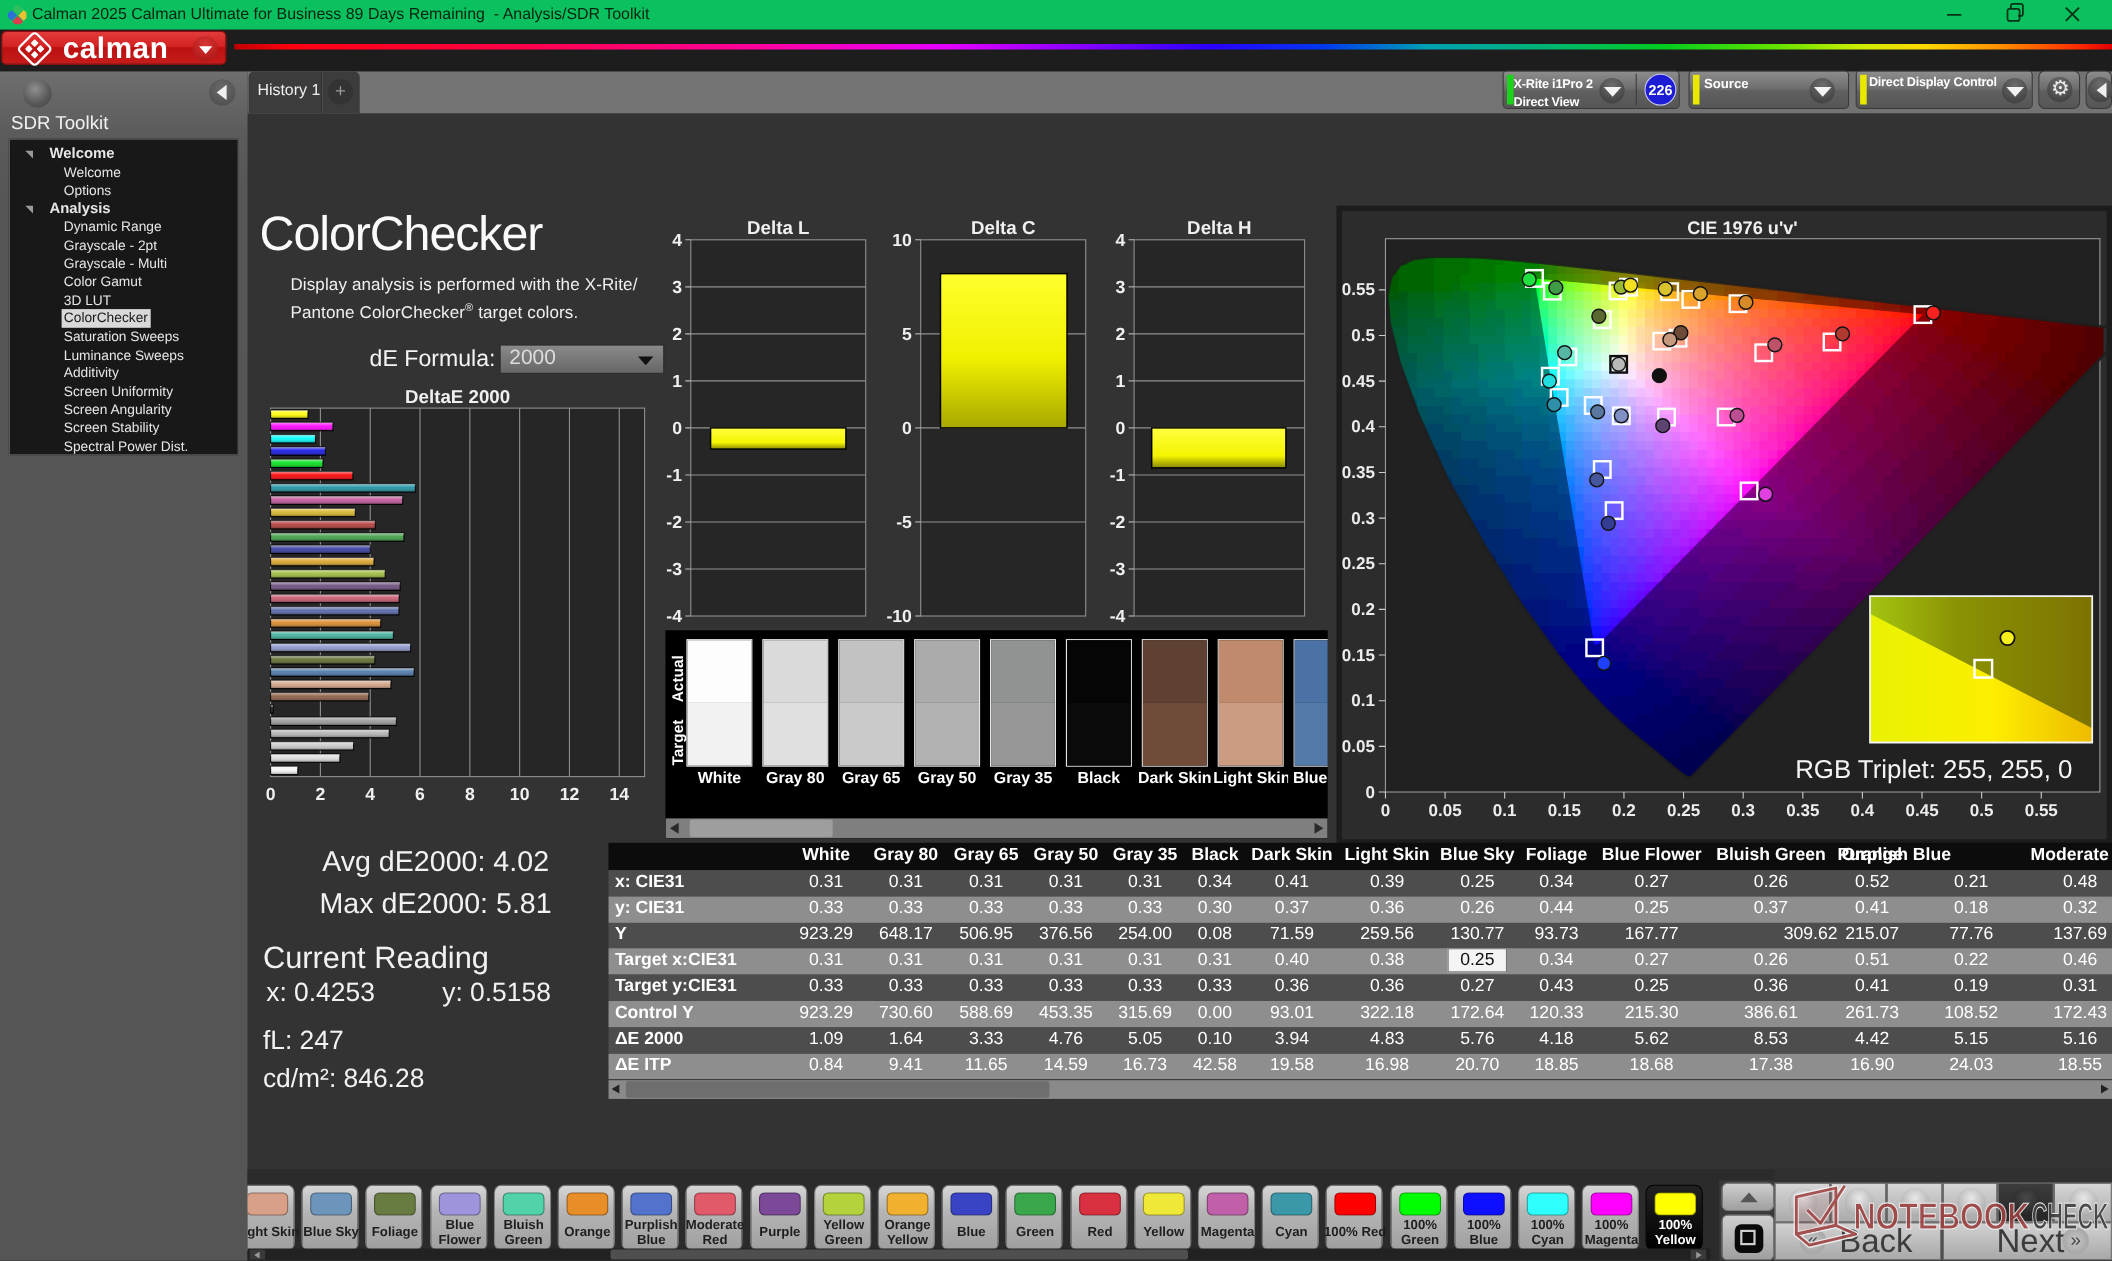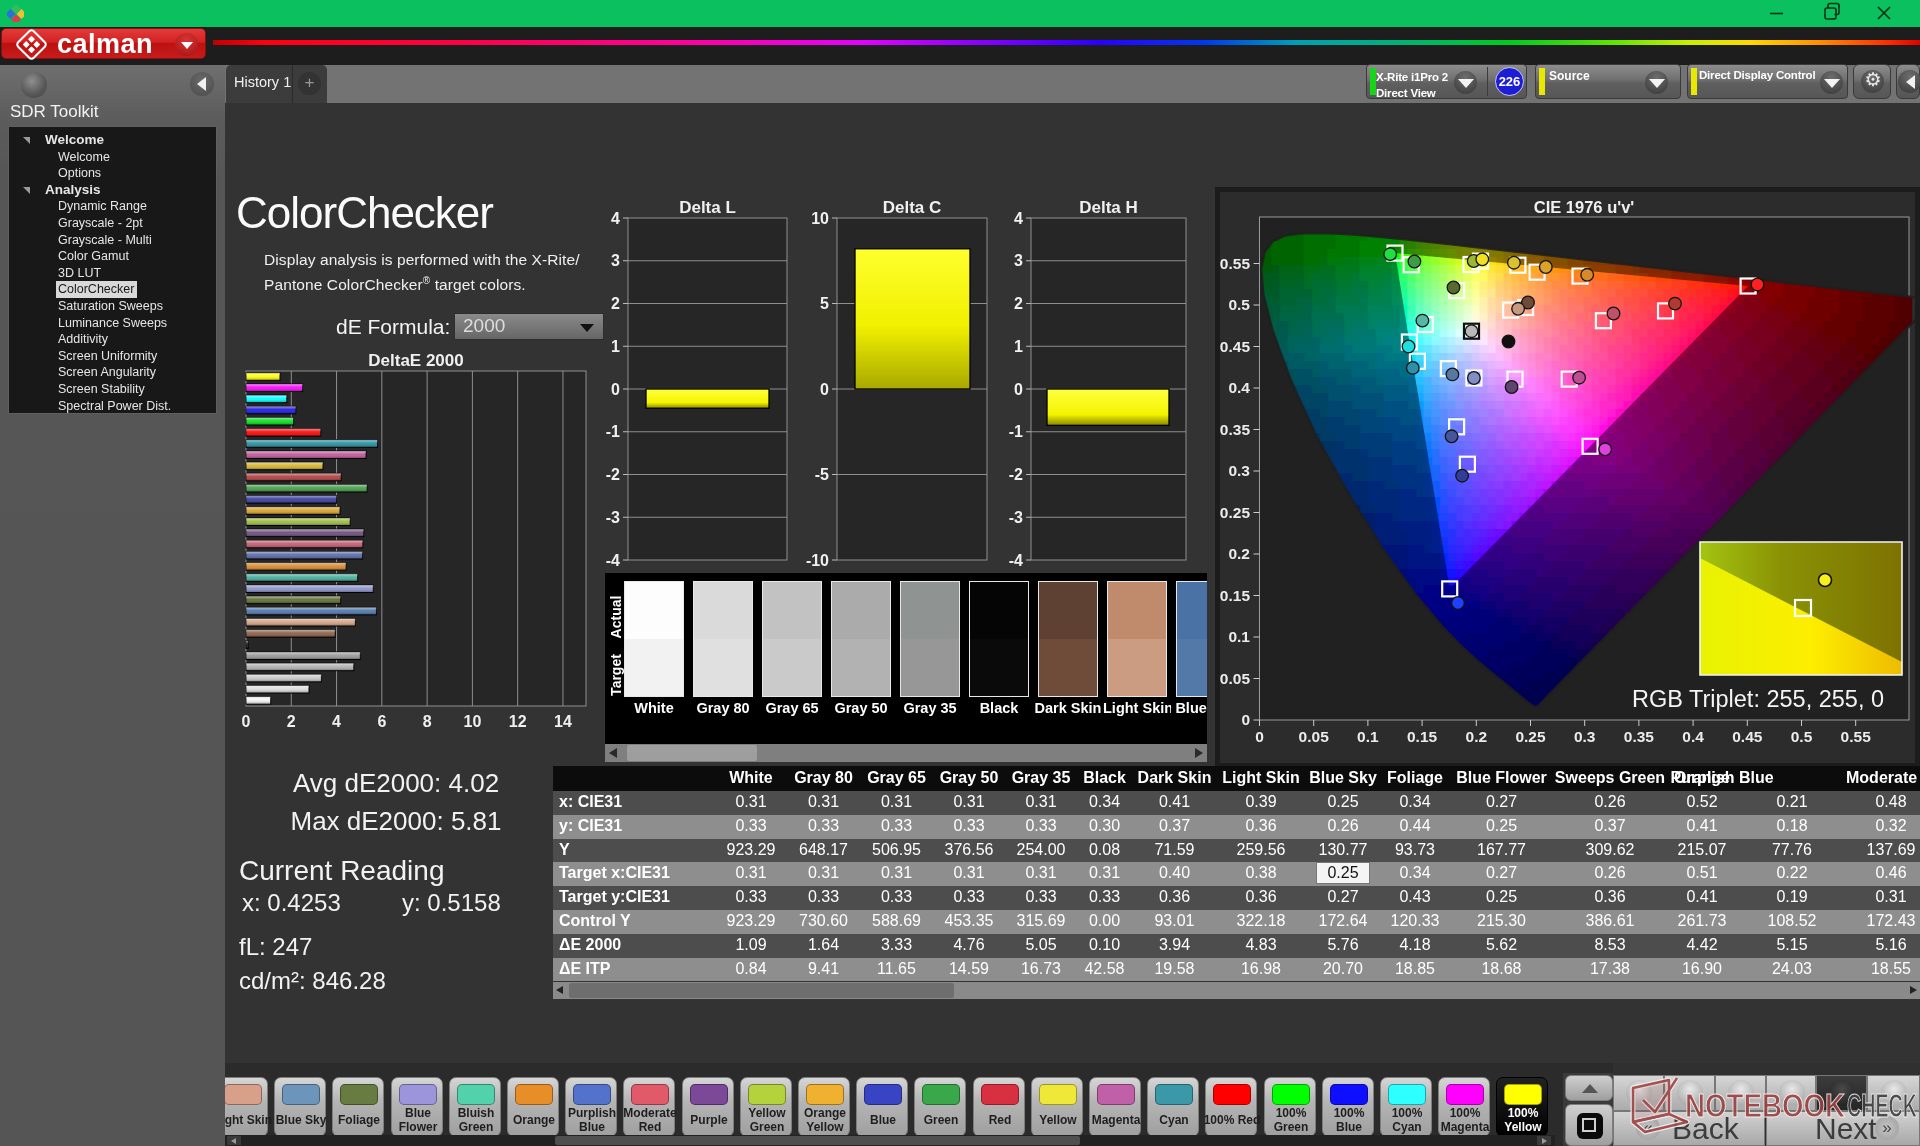--- a/index.html
+++ b/index.html
@@ -63,20 +63,21 @@
 <body>
 <div id="titlebar">
   <svg class="abs" style="left:7px;top:5px" width="17" height="17">
       <g>
   <rect x="5.5" y="0" width="7" height="7" fill="#2fbf5f" transform="rotate(45 9 3.5)"></rect>
   <rect x="0" y="5.5" width="7" height="7" fill="#2e6fd8" transform="rotate(45 3.5 9)"></rect>
   <rect x="11" y="5.5" width="7" height="7" fill="#f0c030" transform="rotate(45 14.5 9)"></rect>
   <rect x="5.5" y="11" width="7" height="7" fill="#e23b4e" transform="rotate(45 9 14.5)"></rect>
   </g>
     </svg>
+  <div class="t">Calman 2025 Calman Ultimate for Business 89 Days Remaining&nbsp; - Analysis/SDR Toolkit</div>
   <svg id="winbtns" style="position:absolute;right:8px;top:0" width="160" height="27">
     <line x1="18" y1="13.5" x2="31" y2="13.5" stroke="#063313" stroke-width="1.6"></line>
     <rect x="73" y="8" width="11" height="11" rx="2" fill="none" stroke="#063313" stroke-width="1.6"></rect>
     <path d="M76 8v-2.5a2 2 0 0 1 2-2h7a2 2 0 0 1 2 2v7a2 2 0 0 1-2 2h-2.5" fill="none" stroke="#063313" stroke-width="1.6"></path>
     <path d="M126 7l12 12M138 7l-12 12" stroke="#063313" stroke-width="1.7"></path>
   </svg>
 </div>
 <div id="headerbar"></div>
 <div id="rainbow"></div>
 <div id="calbtn">
@@ -2150,21 +2151,21 @@
       <div class="cell" style="left:234px;top:3px;width:73px">Gray 80</div>
       <div class="cell" style="left:307px;top:3px;width:73px">Gray 65</div>
       <div class="cell" style="left:380px;top:3px;width:72px">Gray 50</div>
       <div class="cell" style="left:452px;top:3px;width:72px">Gray 35</div>
       <div class="cell" style="left:524px;top:3px;width:55px">Black</div>
       <div class="cell" style="left:579px;top:3px;width:85px">Dark Skin</div>
       <div class="cell" style="left:664px;top:3px;width:88px">Light Skin</div>
       <div class="cell" style="left:752px;top:3px;width:76px">Blue Sky</div>
       <div class="cell" style="left:828px;top:3px;width:68px">Foliage</div>
       <div class="cell" style="left:896px;top:3px;width:105px">Blue Flower</div>
-      <div class="cell" style="left:1001px;top:3px;width:112px">Sweeps Green</div>
+      <div class="cell" style="left:1001px;top:3px;width:112px">Bluish Green</div>
       <div class="cell" style="left:1113px;top:3px;width:72px">Orange</div>
       <div class="cell" style="left:1115px;top:3px;width:108px">Purplish Blue</div>
       <div class="cell" style="left:1293px;top:3px;width:90px">Moderate Red</div>
     </div>
     <div class="abs" style="left:0;top:25.0px;width:1500px;height:23.8px;background:#4d4d4d">
       <div class="cell lbl" style="left:0;top:2px;width:162px">x: CIE31</div>
       <div class="cell" style="left:162px;top:2px;width:72px;">0.31</div>
       <div class="cell" style="left:234px;top:2px;width:73px;">0.31</div>
       <div class="cell" style="left:307px;top:2px;width:73px;">0.31</div>
       <div class="cell" style="left:380px;top:2px;width:72px;">0.31</div>
@@ -2204,21 +2205,21 @@
       <div class="cell" style="left:234px;top:2px;width:73px;">648.17</div>
       <div class="cell" style="left:307px;top:2px;width:73px;">506.95</div>
       <div class="cell" style="left:380px;top:2px;width:72px;">376.56</div>
       <div class="cell" style="left:452px;top:2px;width:72px;">254.00</div>
       <div class="cell" style="left:524px;top:2px;width:55px;">0.08</div>
       <div class="cell" style="left:579px;top:2px;width:85px;">71.59</div>
       <div class="cell" style="left:664px;top:2px;width:88px;">259.56</div>
       <div class="cell" style="left:752px;top:2px;width:76px;">130.77</div>
       <div class="cell" style="left:828px;top:2px;width:68px;">93.73</div>
       <div class="cell" style="left:896px;top:2px;width:105px;">167.77</div>
-      <div class="cell" style="left:1001px;top:2px;width:112px;">309.62</div>
+      <div class="cell" style="left:1037px;top:2px;width:112px;">309.62</div>
       <div class="cell" style="left:1113px;top:2px;width:72px;">215.07</div>
       <div class="cell" style="left:1185px;top:2px;width:108px;">77.76</div>
       <div class="cell" style="left:1293px;top:2px;width:90px;">137.69</div>
     </div>
     <div class="abs" style="left:0;top:96.4px;width:1500px;height:23.8px;background:#8e8e8e">
       <div class="cell lbl" style="left:0;top:2px;width:162px">Target x:CIE31</div>
       <div class="cell" style="left:162px;top:2px;width:72px;">0.31</div>
       <div class="cell" style="left:234px;top:2px;width:73px;">0.31</div>
       <div class="cell" style="left:307px;top:2px;width:73px;">0.31</div>
       <div class="cell" style="left:380px;top:2px;width:72px;">0.31</div>

